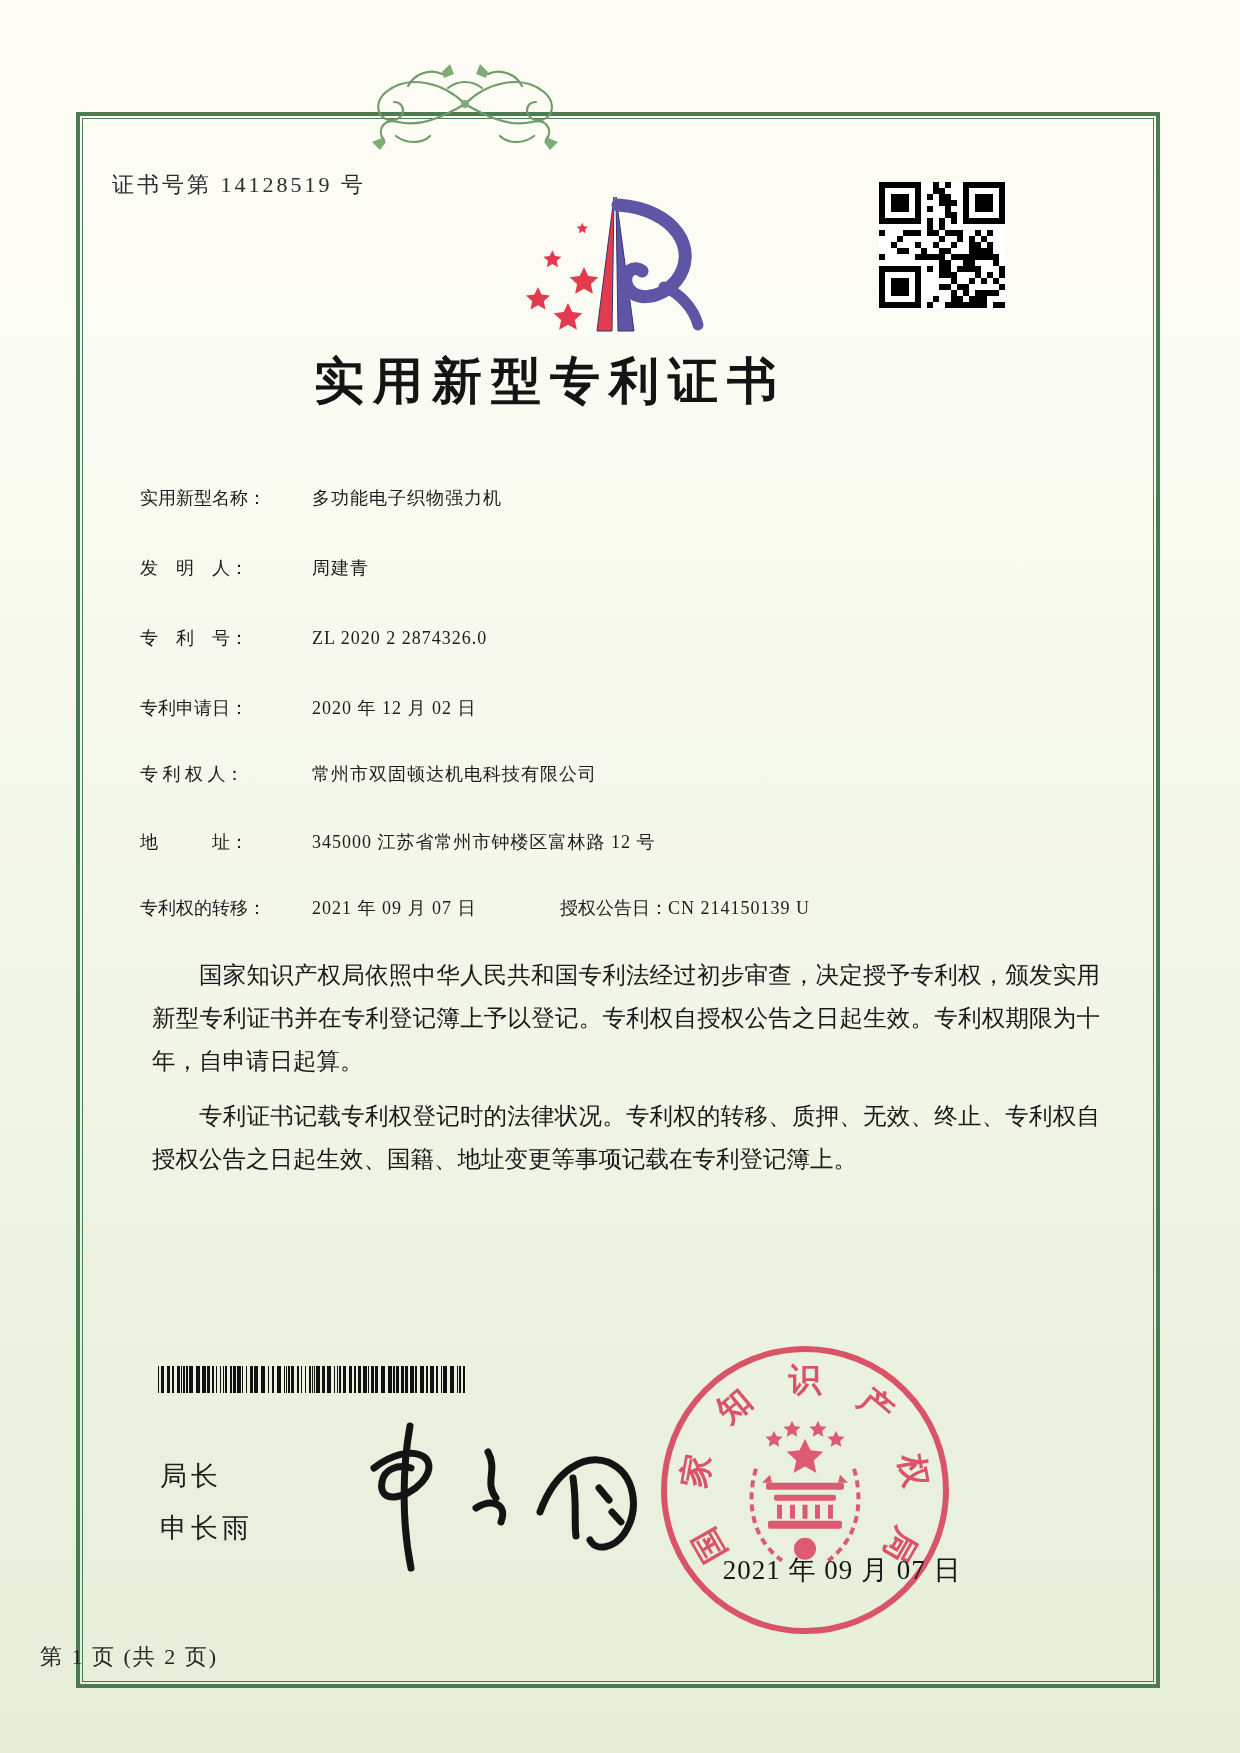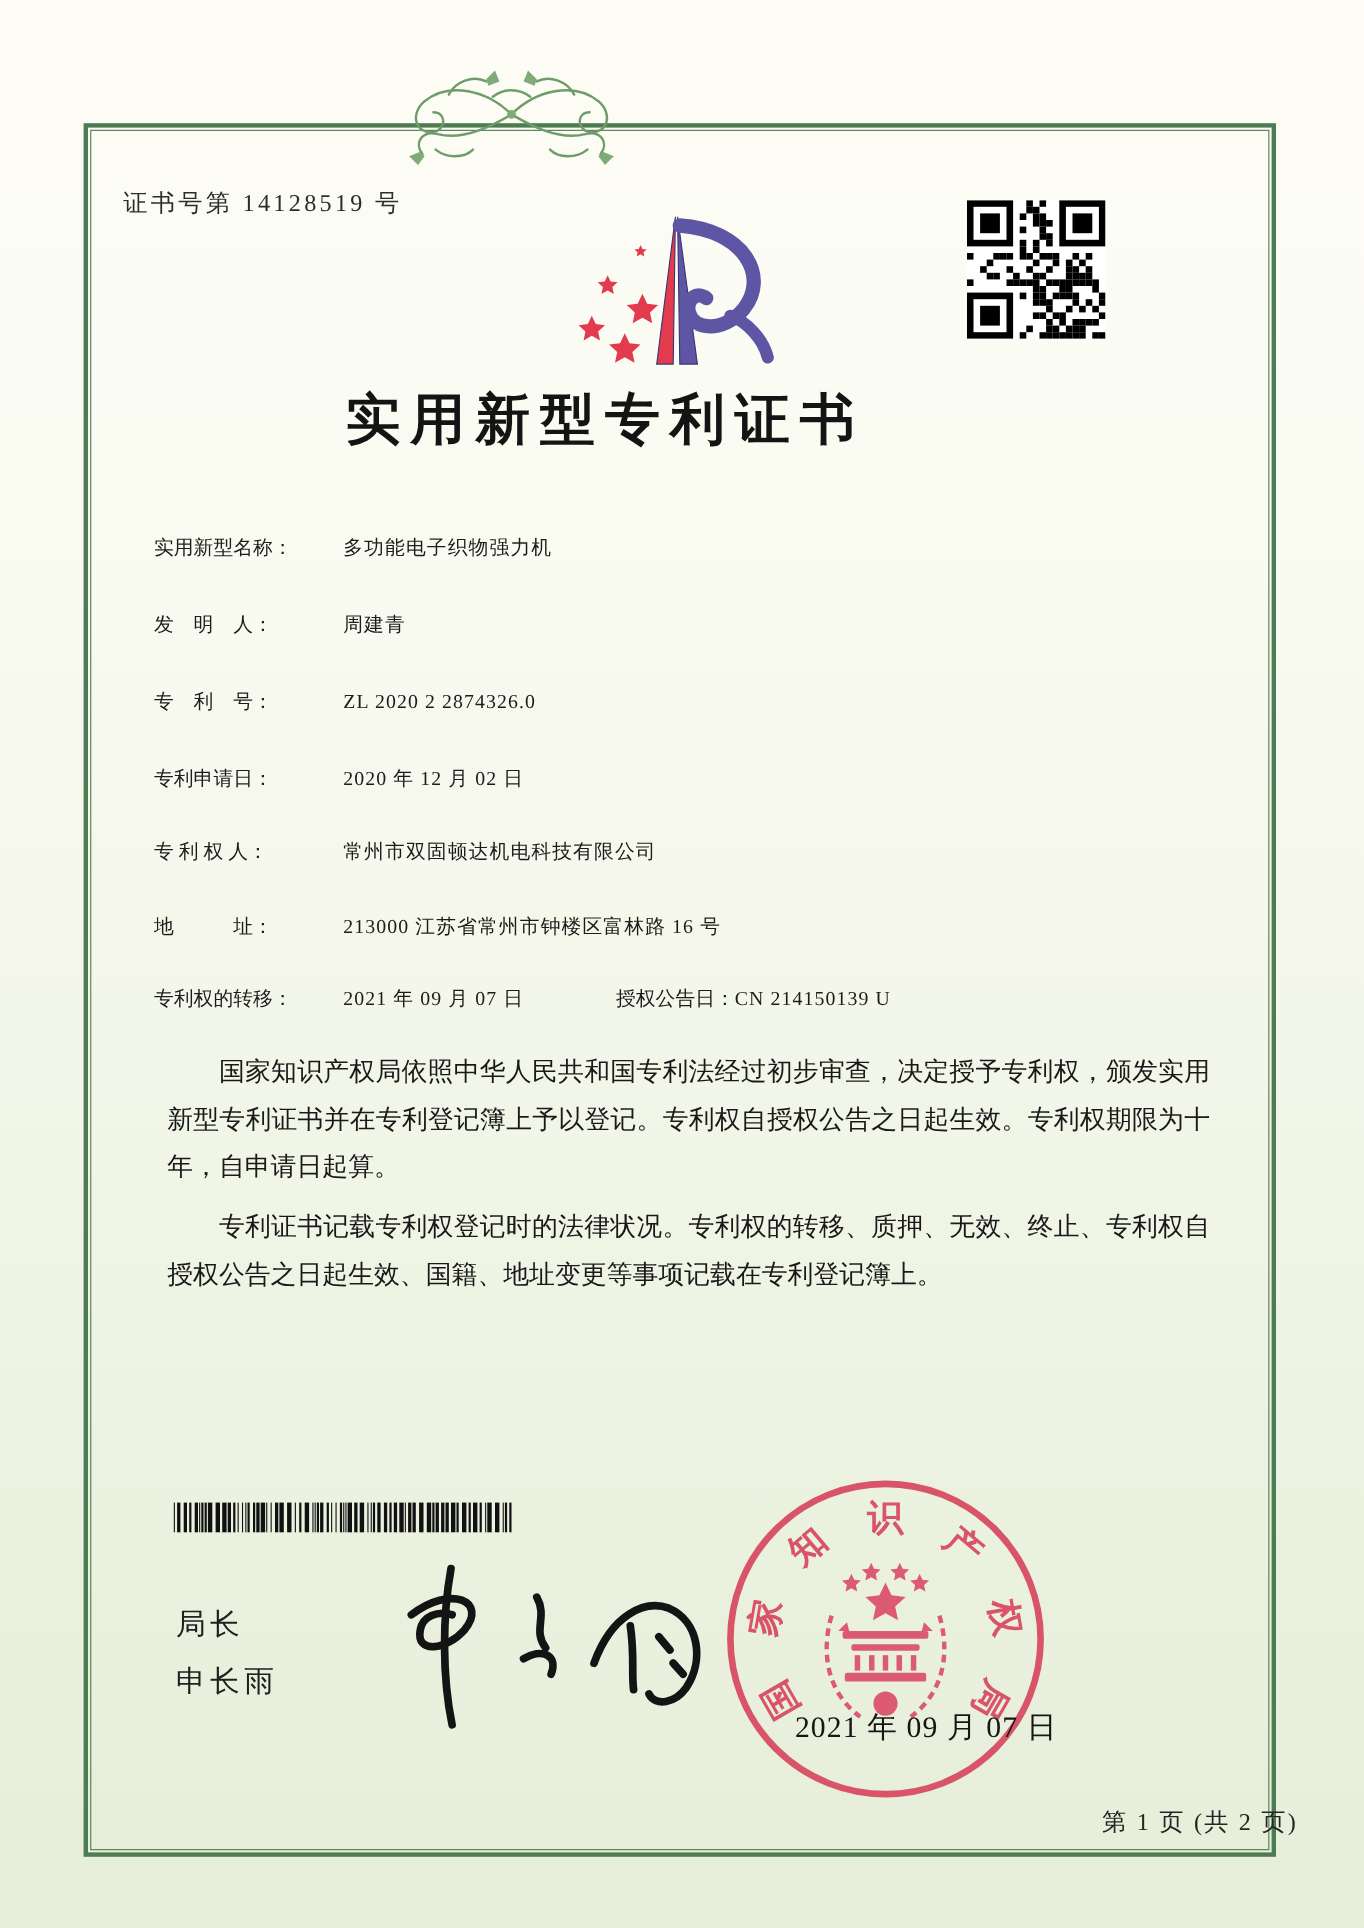--- a/index.html
+++ b/index.html
@@ -57,22 +57,22 @@
   .seal-ring span{
     position:absolute;left:50%;top:50%;font-size:33px;font-weight:bold;
     color:var(--seal,#d95468);font-family:"Liberation Serif","DejaVu Serif",serif;
   }
   .emblem{position:absolute;left:50%;top:50%;transform:translate(-50%,-46%);}
   .seal-date{
     position:absolute;left:672px;top:1552px;width:340px;text-align:center;
     font-size:27px;color:#161616;letter-spacing:1px;z-index:3;
   }
   .page-num{
-    position:absolute;left:0;top:1642px;width:1180px;text-align:right;
-    font-size:22px;color:#242424;letter-spacing:2px;
+    position:absolute;left:0;top:1642px;width:1180px;text-align:left;
+    font-size:22px;color:#242424;letter-spacing:2px;padding-left:40px;
   }
   .footer-note{
     position:absolute;left:0;top:1714px;width:1160px;text-align:center;
     font-size:25px;color:#242424;letter-spacing:6px;
   }
 </style>
 </head>
 <body>
 
 <div class="page">
@@ -262,21 +262,21 @@
     <div class="field-row row3">
       <span class="field-label">专　利　号：</span><span class="field-value">ZL 2020 2 2874326.0</span>
     </div>
     <div class="field-row row4">
       <span class="field-label">专利申请日：</span><span class="field-value">2020 年 12 月 02 日</span>
     </div>
     <div class="field-row row5">
       <span class="field-label">专 利 权 人：</span><span class="field-value">常州市双固顿达机电科技有限公司</span>
     </div>
     <div class="field-row row6">
-      <span class="field-label">地　　　址：</span><span class="field-value">213000 江苏省常州市钟楼区富林路 16 号</span>
+      <span class="field-label">地　　　址：</span><span class="field-value">345000 江苏省常州市钟楼区富林路 12 号</span>
     </div>
     <div class="field-row row7">
       <span class="field-label">专利权的转移：</span><span class="field-value">2021 年 09 月 07 日</span>
       <span class="cell2">
         <span>授权公告日：</span><span class="field-value">CN 214150139 U</span>
       </span>
     </div>
   </div>
 
   <div class="body-text">

